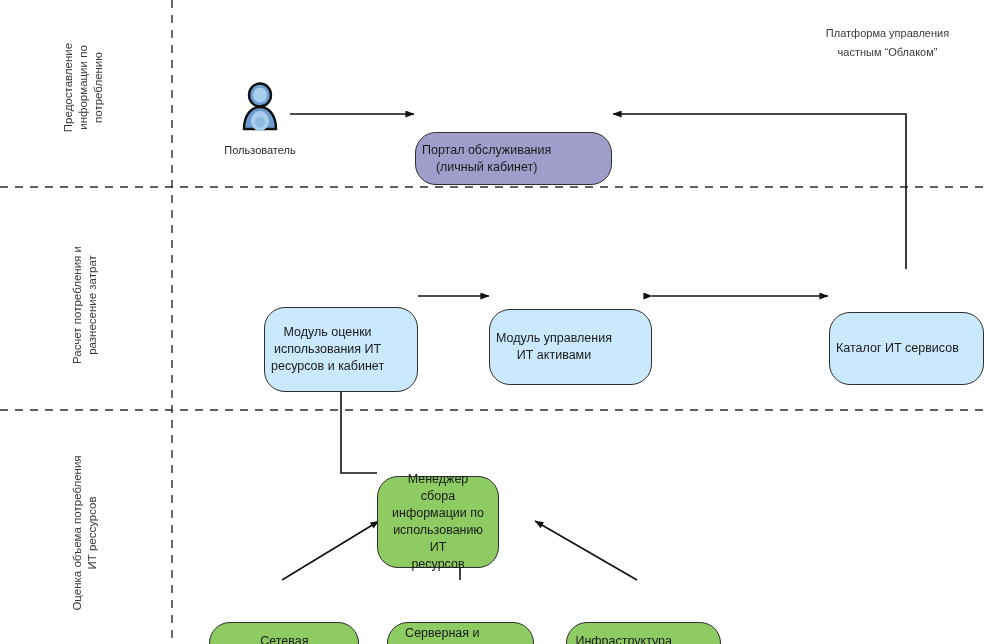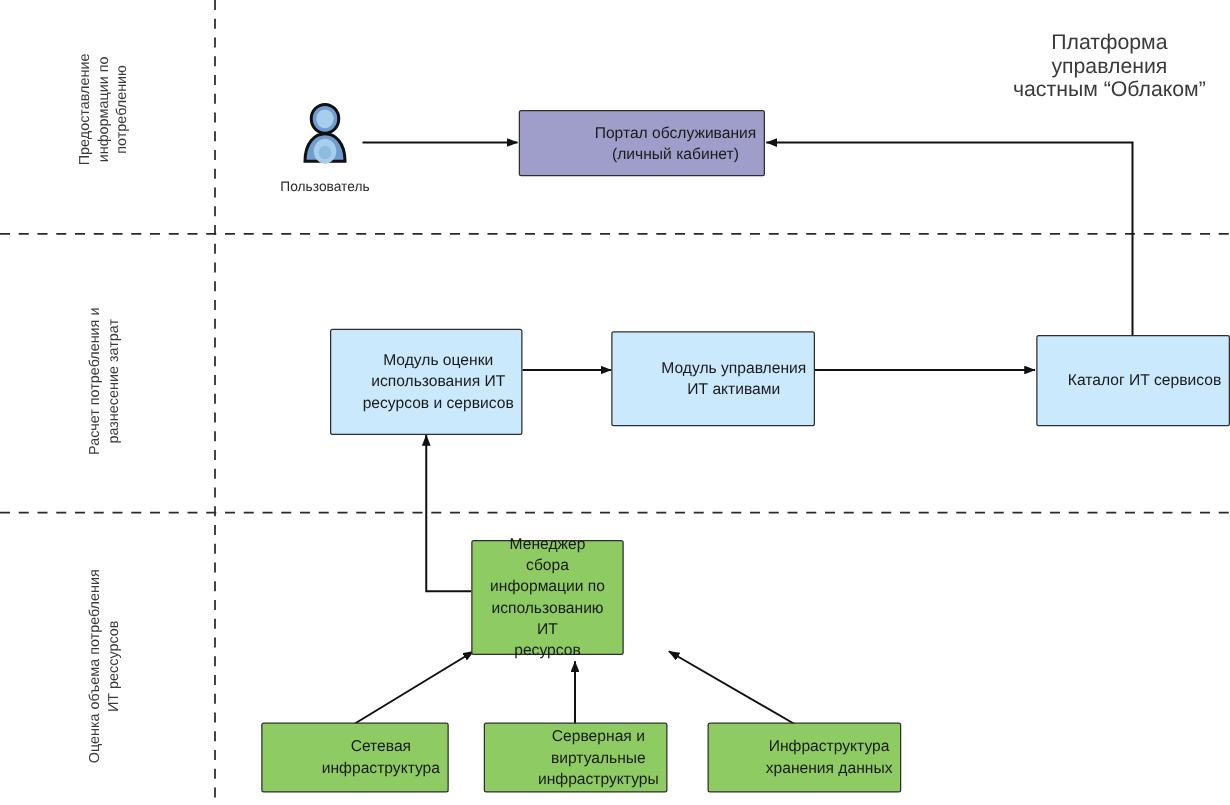--- a/index.html
+++ b/index.html
@@ -33,41 +33,42 @@
     white-space: pre-line;
     transform-origin: center center;
     transform: rotate(-90deg);
     letter-spacing: 0px;
   }
 
   
   .diagram-title {
     position: absolute;
     color: #3a3a3a;
-    font-size: 17px;
+    font-size: 11px;
     line-height: 19px;
     text-align: center;
     white-space: pre-line;
   }
 
   
   .node {
     position: absolute;
     box-sizing: border-box;
     display: flex;
     align-items: center;
-    justify-content: flex-end;
+    justify-content: flex-start;
     text-align: center;
     border: 1.4px solid #2f2f2f;
-    border-radius: 2px;
+    border-radius: 21px;
     color: #1a1a1a;
     font-size: 12.5px;
     line-height: 17px;
     white-space: pre-line;
     padding: 2px 6px;
+    margin-top: 44px;
   }
   .node.purple { background: #9f9ecb; }
   .node.blue   { background: #cbe9fc; }
   .node.green  { background: #8ecb63; }
 
   .node-label { display: block; }
 
   
   .actor {
     position: absolute;
@@ -143,21 +144,21 @@
   </div>
 
   <div class="node purple" style="left:415px; top:88px; width:197px; height:53px;">
     <span class="node-label">Портал обслуживания
 (личный кабинет)</span>
   </div>
 
   <div class="node blue" style="left:264px; top:263px; width:154px; height:85px;">
     <span class="node-label">Модуль оценки
 использования ИТ
-ресурсов и сервисов</span>
+ресурсов и кабинет</span>
   </div>
 
   <div class="node blue" style="left:829px; top:268px; width:155px; height:73px;">
     <span class="node-label">Каталог ИТ сервисов</span>
   </div>
 
   <div class="node blue" style="left:489px; top:265px; width:163px; height:76px;">
     <span class="node-label">Модуль управления
 ИТ активами</span>
   </div>

